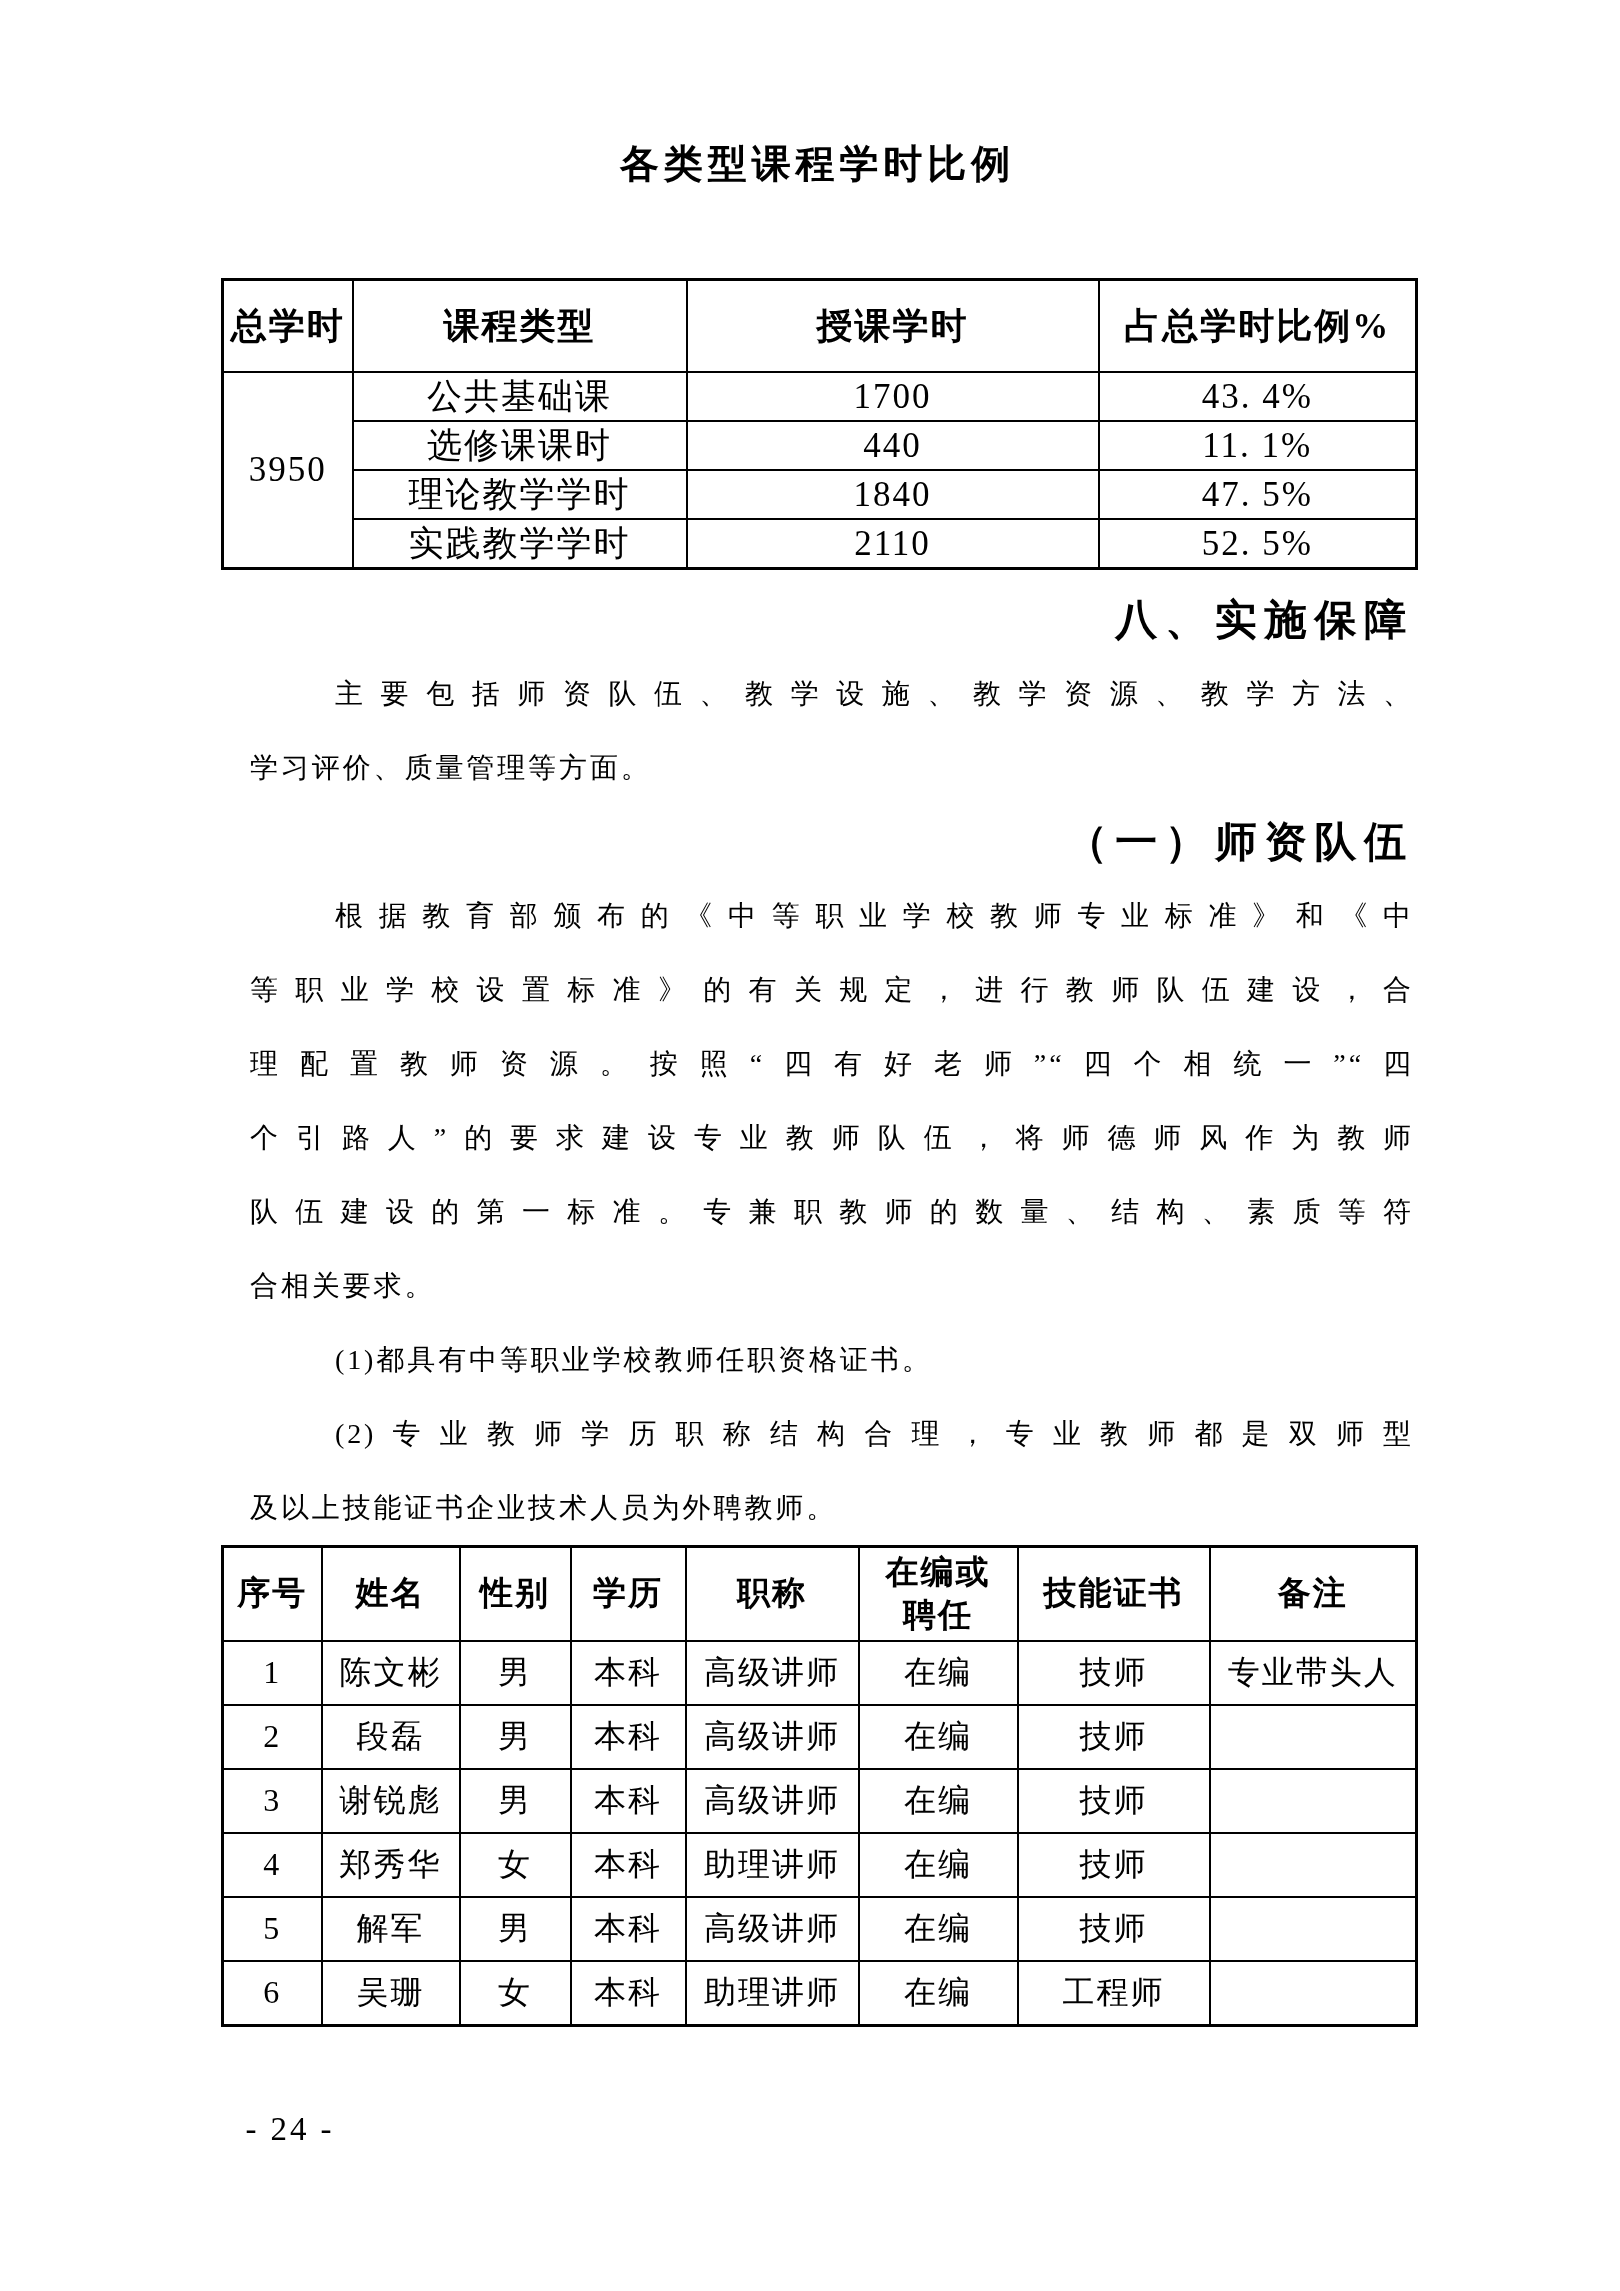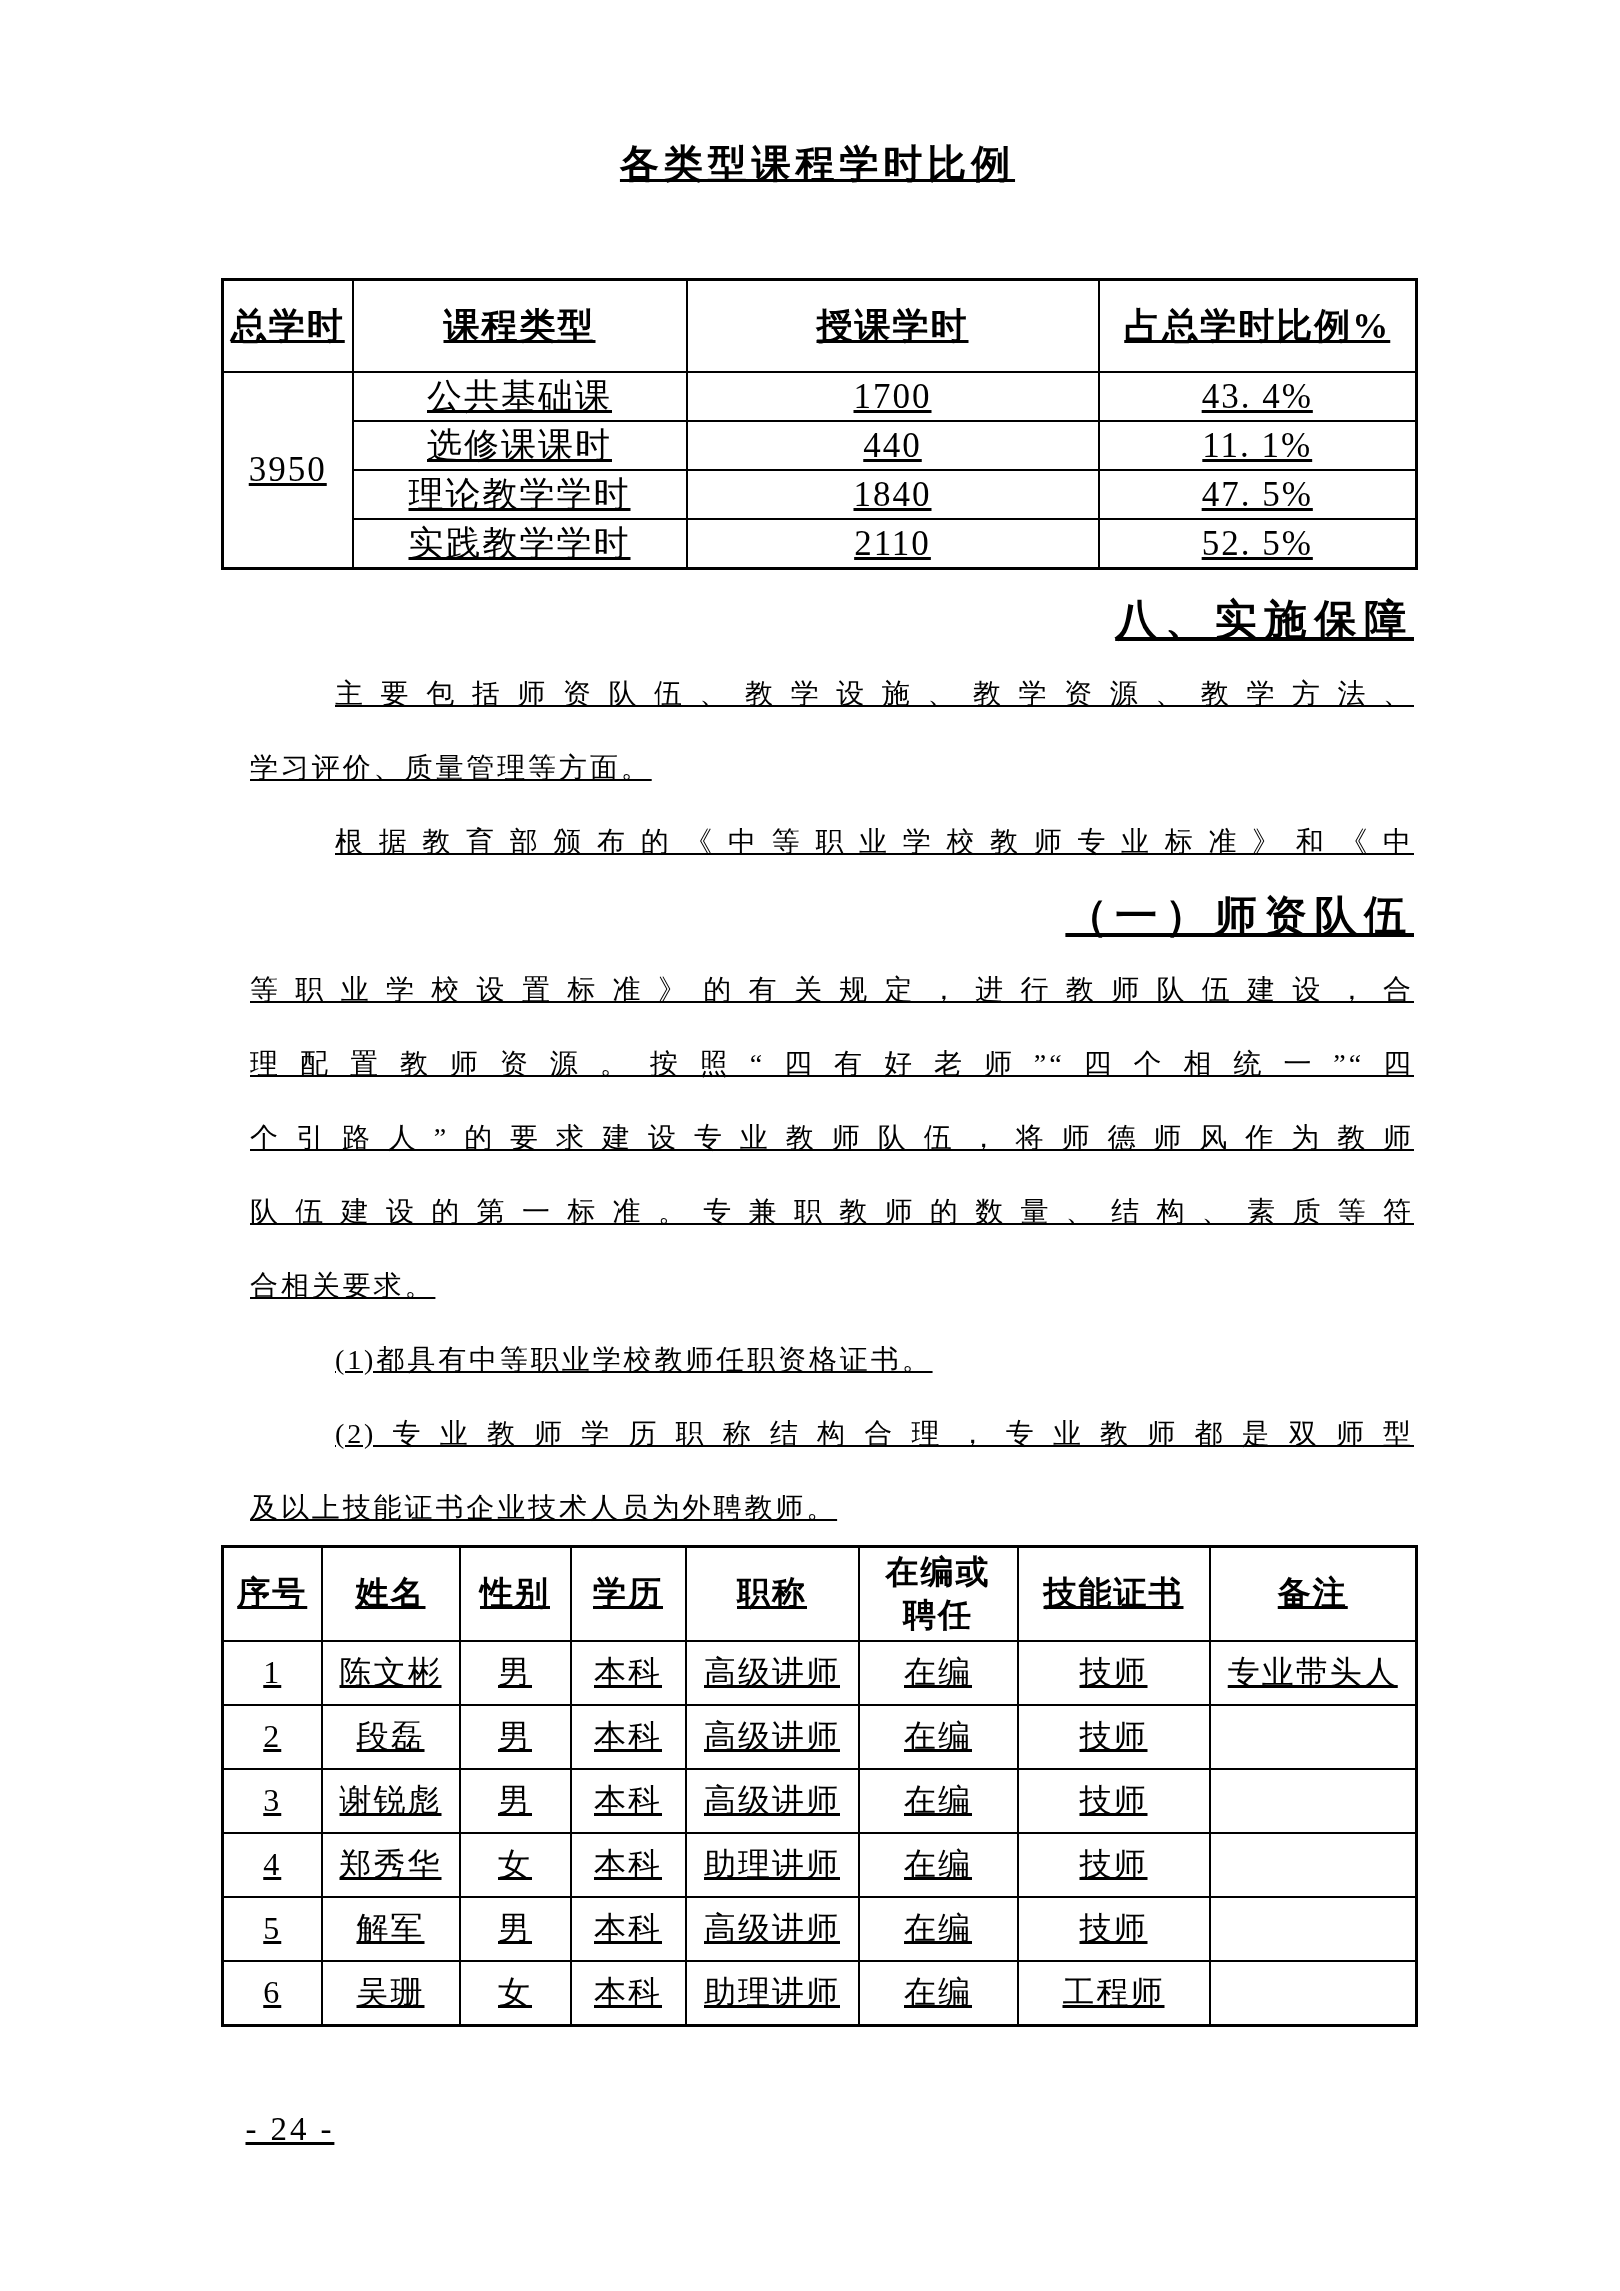--- a/index.html
+++ b/index.html
@@ -6,21 +6,20 @@
   body {
     width: 1620px; height: 2292px;
     background: #ffffff; color: #000000;
     font-family: "Liberation Serif", "DejaVu Serif", serif;
     overflow: hidden;
   }
   .page {
     width: 1620px; height: 1864px;
     padding: 137px 206px 0 221px;
     box-sizing: border-box;
-    text-decoration: underline;
   }
   .doc-title {
     height: 53px; line-height: 53px;
     font-size: 39px; font-weight: 600;
     letter-spacing: 4.9px; text-align: center;
     margin-bottom: 88px;
   }
   table {
     border-collapse: collapse; table-layout: fixed;
     width: 1194px;
@@ -103,22 +102,22 @@
         <td>2110</td>
         <td>52. 5%</td>
       </tr>
     </tbody>
   </table>
 
   <div class="bodytext">
     <div class="ln ind hd">八、实施保障</div>
     <div class="ln ind fill">主要包括师资队伍、教学设施、教学资源、教学方法、</div>
     <div class="ln">学习评价、质量管理等方面。</div>
+    <div class="ln ind hd">（一）师资队伍</div>
     <div class="ln ind fill">根据教育部颁布的《中等职业学校教师专业标准》和《中</div>
-    <div class="ln ind hd">（一）师资队伍</div>
     <div class="ln fill">等职业学校设置标准》的有关规定，进行教师队伍建设，合</div>
     <div class="ln fill">理配置教师资源。按照“四有好老师”“四个相统一”“四</div>
     <div class="ln fill">个引路人”的要求建设专业教师队伍，将师德师风作为教师</div>
     <div class="ln fill">队伍建设的第一标准。专兼职教师的数量、结构、素质等符</div>
     <div class="ln">合相关要求。</div>
     <div class="ln ind">(1)都具有中等职业学校教师任职资格证书。</div>
     <div class="ln ind fill">(2)专业教师学历职称结构合理，专业教师都是双师型</div>
     <div class="ln">及以上技能证书企业技术人员为外聘教师。</div>
   </div>
 

